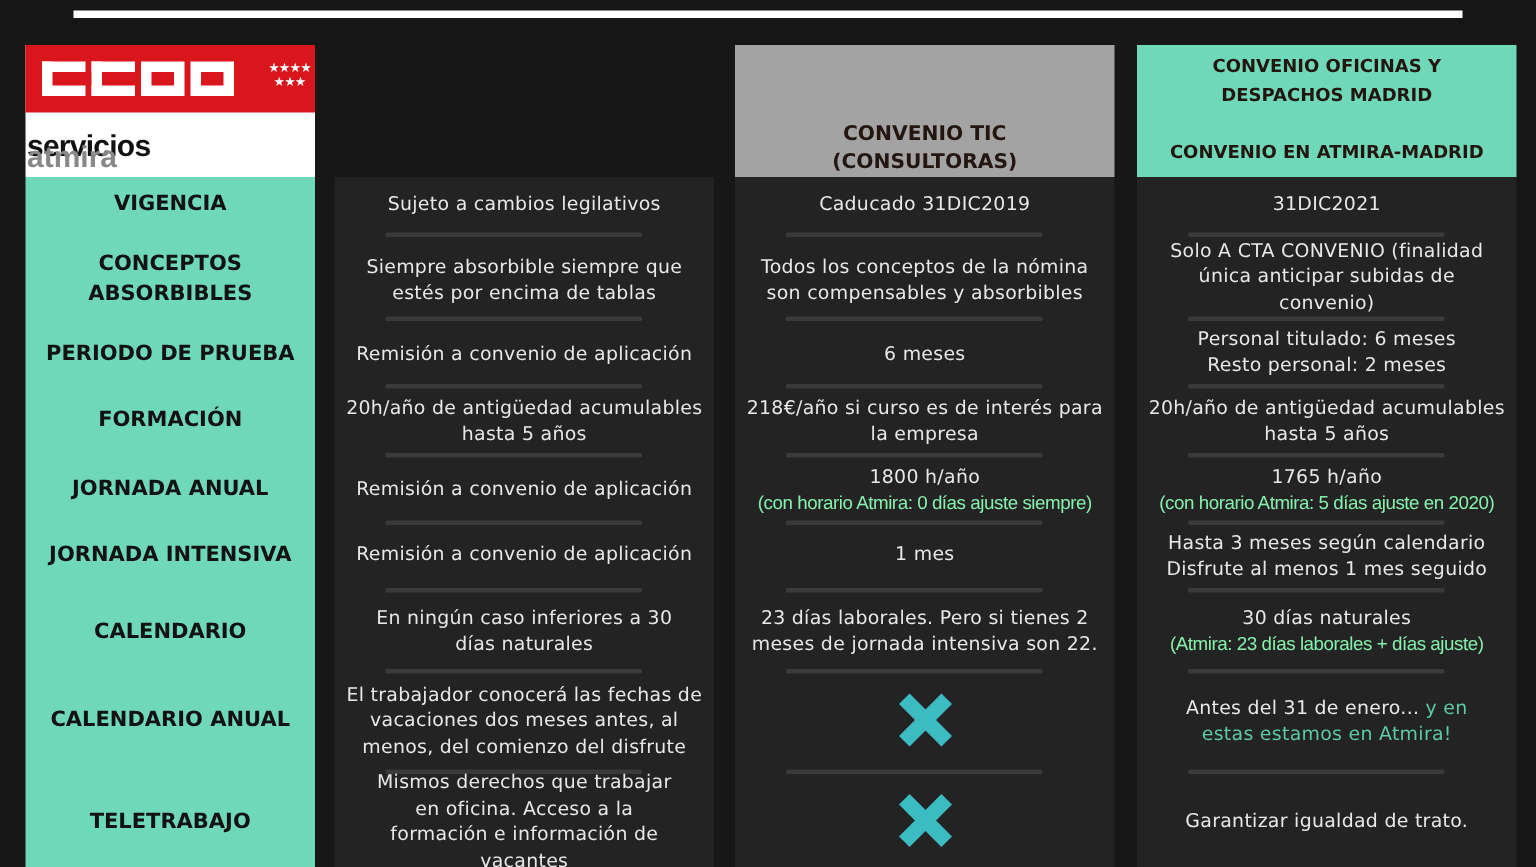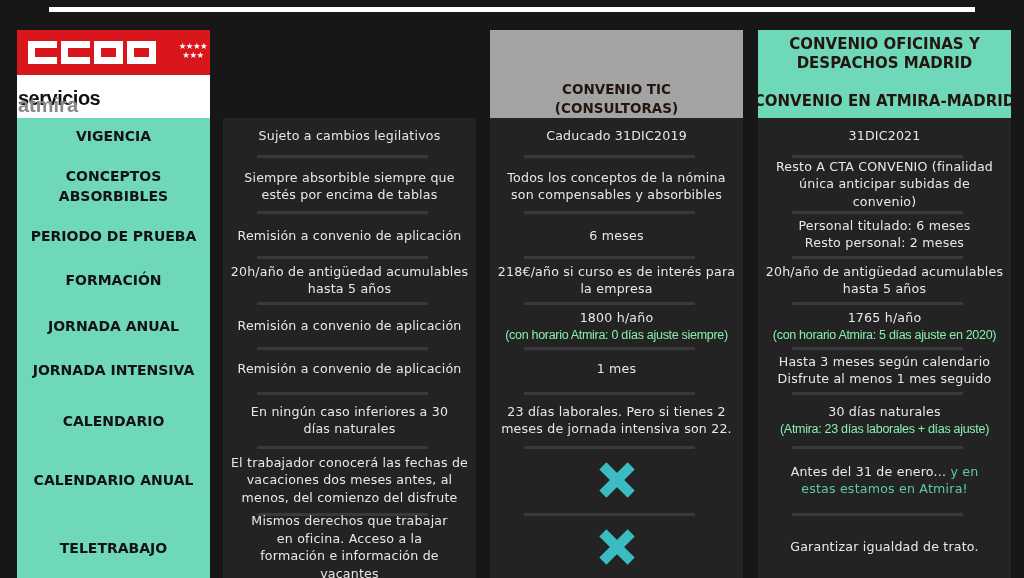--- a/index.html
+++ b/index.html
@@ -21,21 +21,21 @@
   .ccoo .c { border-right: none; }
   .stars { position: absolute; left: 158px; top: 12px; color: #fff; font-size: 8.5px; line-height: 9px; letter-spacing: -0.5px; text-align: center; width: 36px; }
   .logo-servicios { position: absolute; left: 1px; top: 44px; font-family: "Liberation Sans", sans-serif; font-weight: bold; font-size: 20px; color: #111; letter-spacing: -0.5px; line-height: 24px; margin-top: 12px; }
   .logo-atmira { position: absolute; left: 1px; top: 65px; font-family: "Liberation Sans", sans-serif; font-weight: bold; font-size: 20px; color: #888; line-height: 20px; }
 
   .labels-body { position: absolute; top: 88px; bottom: 0; left: 0; right: 0; background: #6fd8b8; }
 
   .header { height: 88px; display: flex; align-items: center; justify-content: center; text-align: center; font-weight: bold; color: #231510; font-size: 13.5px; line-height: 19px; }
   .h-et { background: #fc8f4c; }
   .h-tic { background: #a3a3a3; align-items: flex-end; }
-  .h-mad { background: #6fd8b8; flex-direction: column; justify-content: flex-start; padding-top: 5px; font-size: 15px; }
+  .h-mad { background: #6fd8b8; flex-direction: column; justify-content: flex-start; padding-top: 5px; font-size: 12px; }
   .h-mad .sub { margin-top: 19px; white-space: nowrap; }
 
   .data-body { position: absolute; top: 88px; bottom: 0; left: 0; right: 0; background: #232323; }
 
   .row { position: absolute; left: 0; right: 0; display: flex; flex-direction: column; align-items: center; justify-content: center; text-align: center; }
   .label-text { font-weight: bold; color: #121212; font-size: 14px; line-height: 20px; }
   .cell-text { color: #e8e8e8; font-size: 12.6px; line-height: 17.5px; letter-spacing: 0.2px; }
   .note { color: #86efac; font-family: "Liberation Sans", sans-serif; font-size: 12.5px; line-height: 16px; letter-spacing: -0.3px; }
   .inline-note { color: #5ccaa6; }
 
@@ -184,21 +184,21 @@
   <div class="header h-mad">
     <span style="padding:0 30px">CONVENIO OFICINAS Y DESPACHOS MADRID</span>
     <span class="sub">CONVENIO EN ATMIRA-MADRID</span>
   </div>
   <div class="data-body">
     <div class="row" style="top:0;height:36px">
         <span class="cell-text">31DIC2021</span>
       </div>
     <div class="divider" style="top:37px"></div>
     <div class="row" style="top:40px;height:52px;padding:0 14px">
-        <span class="cell-text">Resto A CTA CONVENIO (finalidad única anticipar subidas de convenio)</span>
+        <span class="cell-text">Solo A CTA CONVENIO (finalidad única anticipar subidas de convenio)</span>
       </div>
     <div class="divider" style="top:93px"></div>
     <div class="row" style="top:96px;height:40px">
       <span class="cell-text">Personal titulado: 6 meses</span>
       <span class="cell-text">Resto personal: 2 meses</span>
     </div>
     <div class="divider" style="top:138px"></div>
     <div class="row" style="top:142px;height:40px">
         <span class="cell-text" style="padding:0 2px">20h/año de antigüedad acumulables hasta 5 años</span>
       </div>

